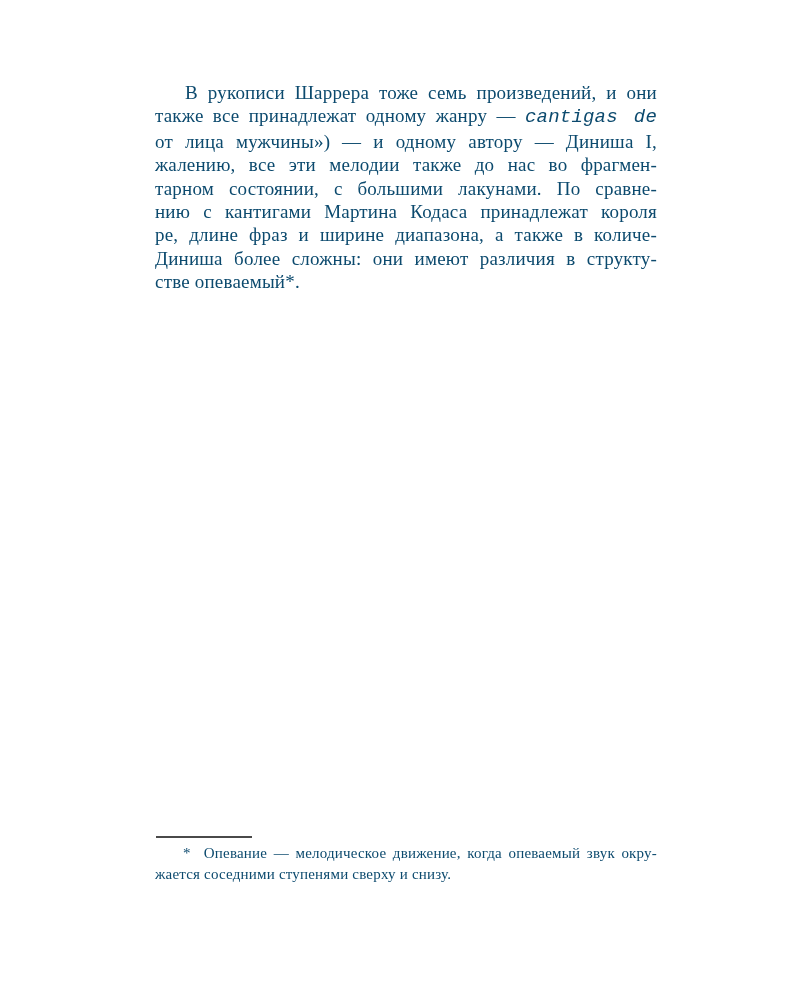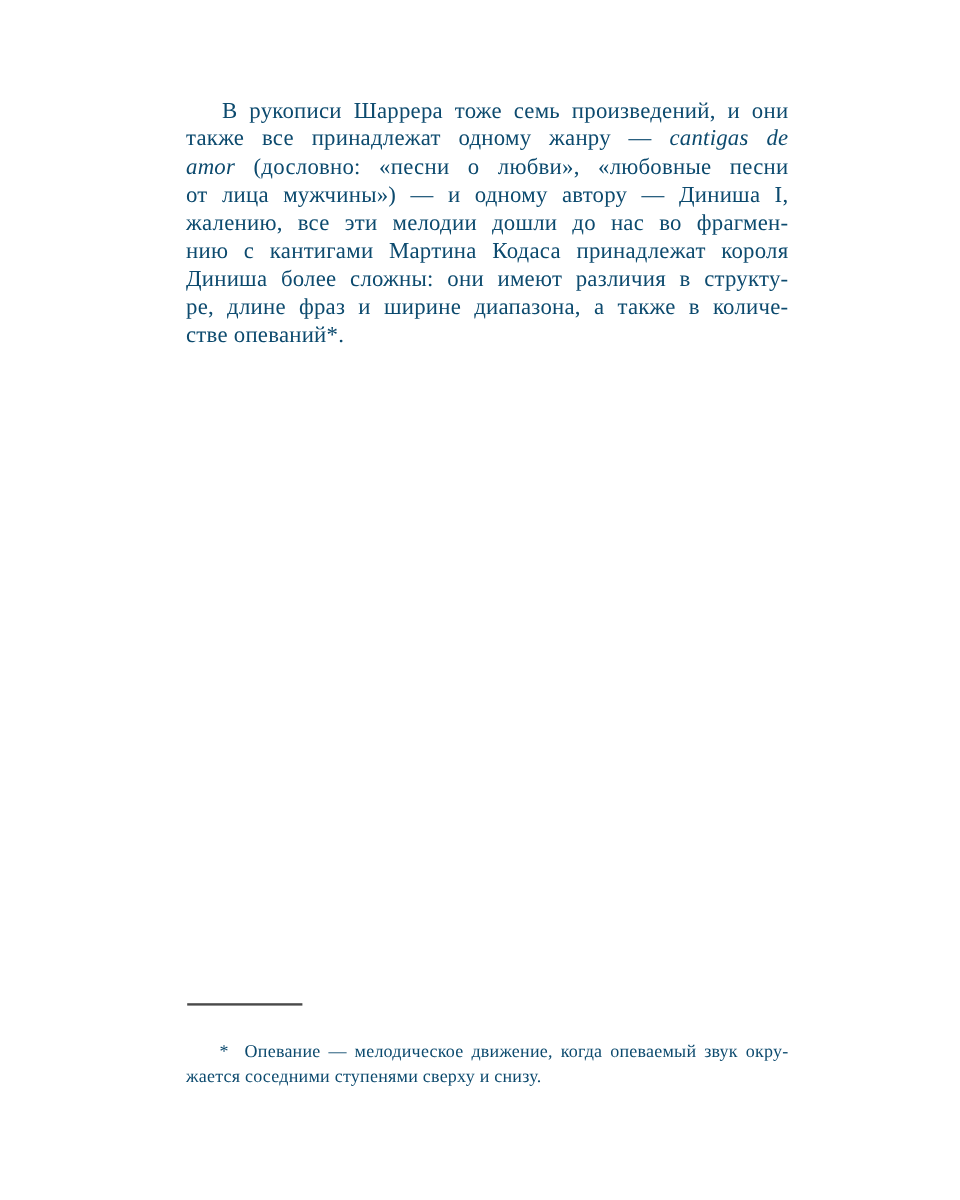--- a/index.html
+++ b/index.html
@@ -32,20 +32,21 @@
   }
   .line.indent {
     text-indent: 30px;
   }
   .line.last {
     text-align: left;
     text-align-last: left;
   }
   .line em {
     font-style: italic;
+    font-family: Liberation Mono, monospace;
   }
   .footnote-rule {
     position: absolute;
     left: 156px;
     top: 836px;
     width: 96px;
     height: 0;
     border-top: 2px solid #4a4a4a;
   }
   .footnote {
@@ -56,41 +57,40 @@
     font-size: 15px;
     line-height: 21px;
     letter-spacing: 0.2px;
   }
   .footnote .line {
     text-align: justify;
     text-align-last: justify;
   }
   .footnote .line.indent {
     text-indent: 28px;
-    margin-top: 24px;
   }
   .footnote .line.last {
     text-align: right;
     text-align-last: left;
   }
 </style>
 </head>
 <body>
 
 <div class="page">
   <div class="body-text">
       <div class="line indent"><span>В рукописи Шаррера тоже семь произведений, и они</span></div>
       <div class="line"><span>также все принадлежат одному жанру — </span><em>cantigas de</em></div>
-      <div class="line"><em>amor</em><span> (дословно: «песни о любви», «любовные песни</span></div>
       <div class="line"><span>от лица мужчины») — и одному автору — Диниша I,</span></div>
-      <div class="line"><span>жалению, все эти мелодии дошли до нас во фрагмен-</span></div>
+      <div class="line"><span>жалению, все эти мелодии также до нас во фрагмен-</span></div>
+      <div class="line"><span>тарном состоянии, с большими лакунами. По сравне-</span></div>
       <div class="line"><span>нию с кантигами Мартина Кодаса принадлежат короля</span></div>
+      <div class="line"><span>ре, длине фраз и ширине диапазона, а также в количе-</span></div>
       <div class="line"><span>Диниша более сложны: они имеют различия в структу-</span></div>
-      <div class="line"><span>ре, длине фраз и ширине диапазона, а также в количе-</span></div>
-      <div class="line last"><span>стве опеваний*.</span></div>
+      <div class="line last"><span>стве опеваемый*.</span></div>
     </div>
 
   <div class="footnote-rule"></div>
 
   <div class="footnote">
       <div class="line indent"><span>*&nbsp; Опевание — мелодическое движение, когда опеваемый звук окру-</span></div>
       <div class="line last"><span>жается соседними ступенями сверху и снизу.</span></div>
     </div>
 </div>
 

